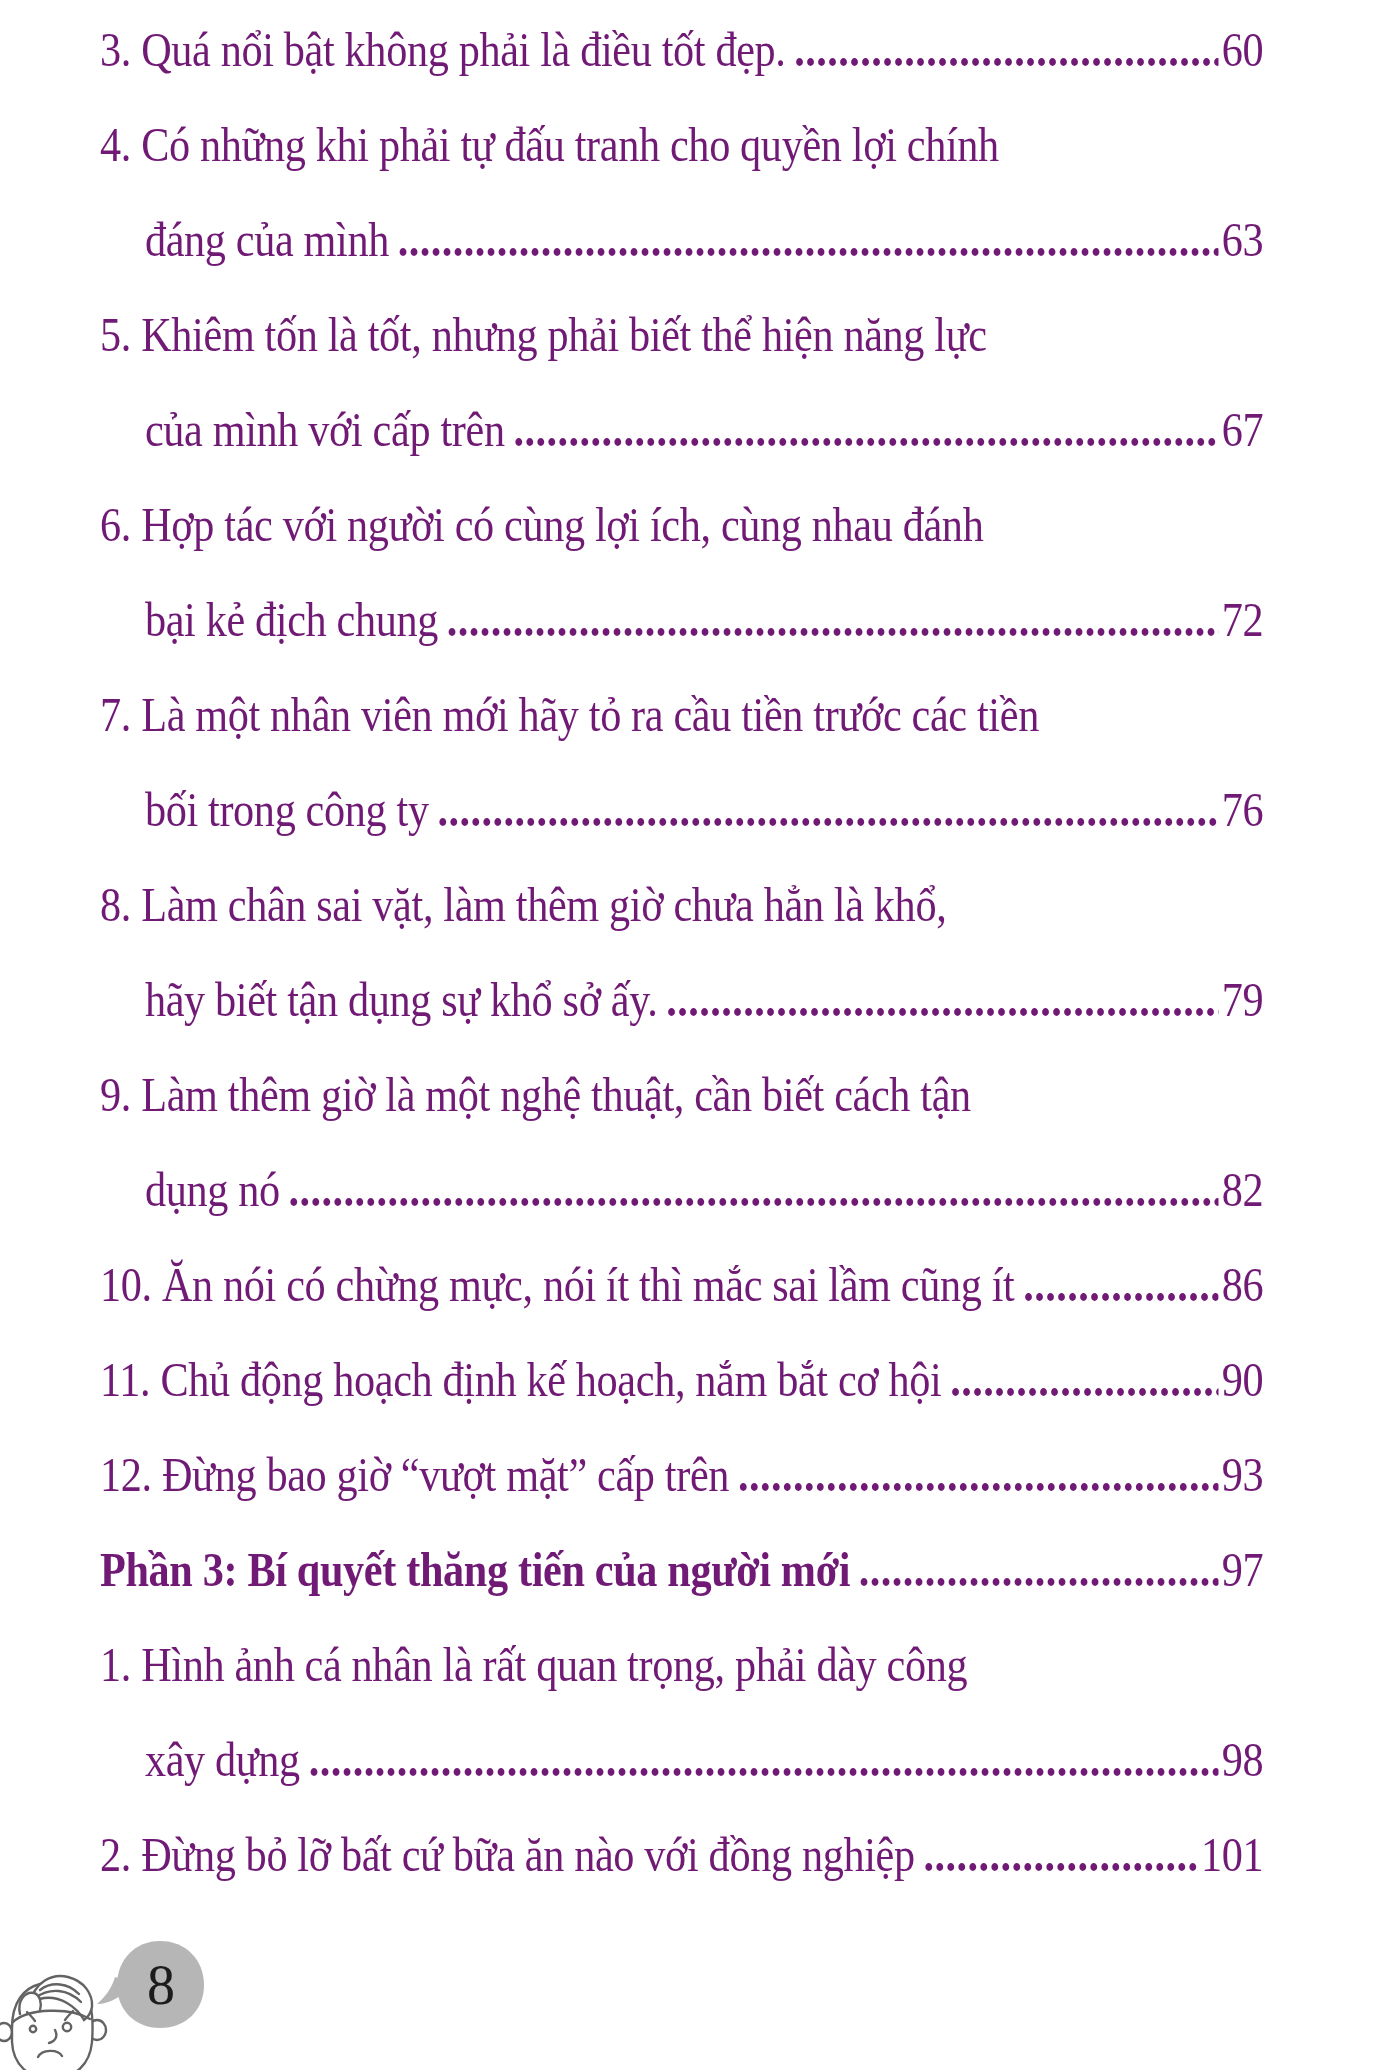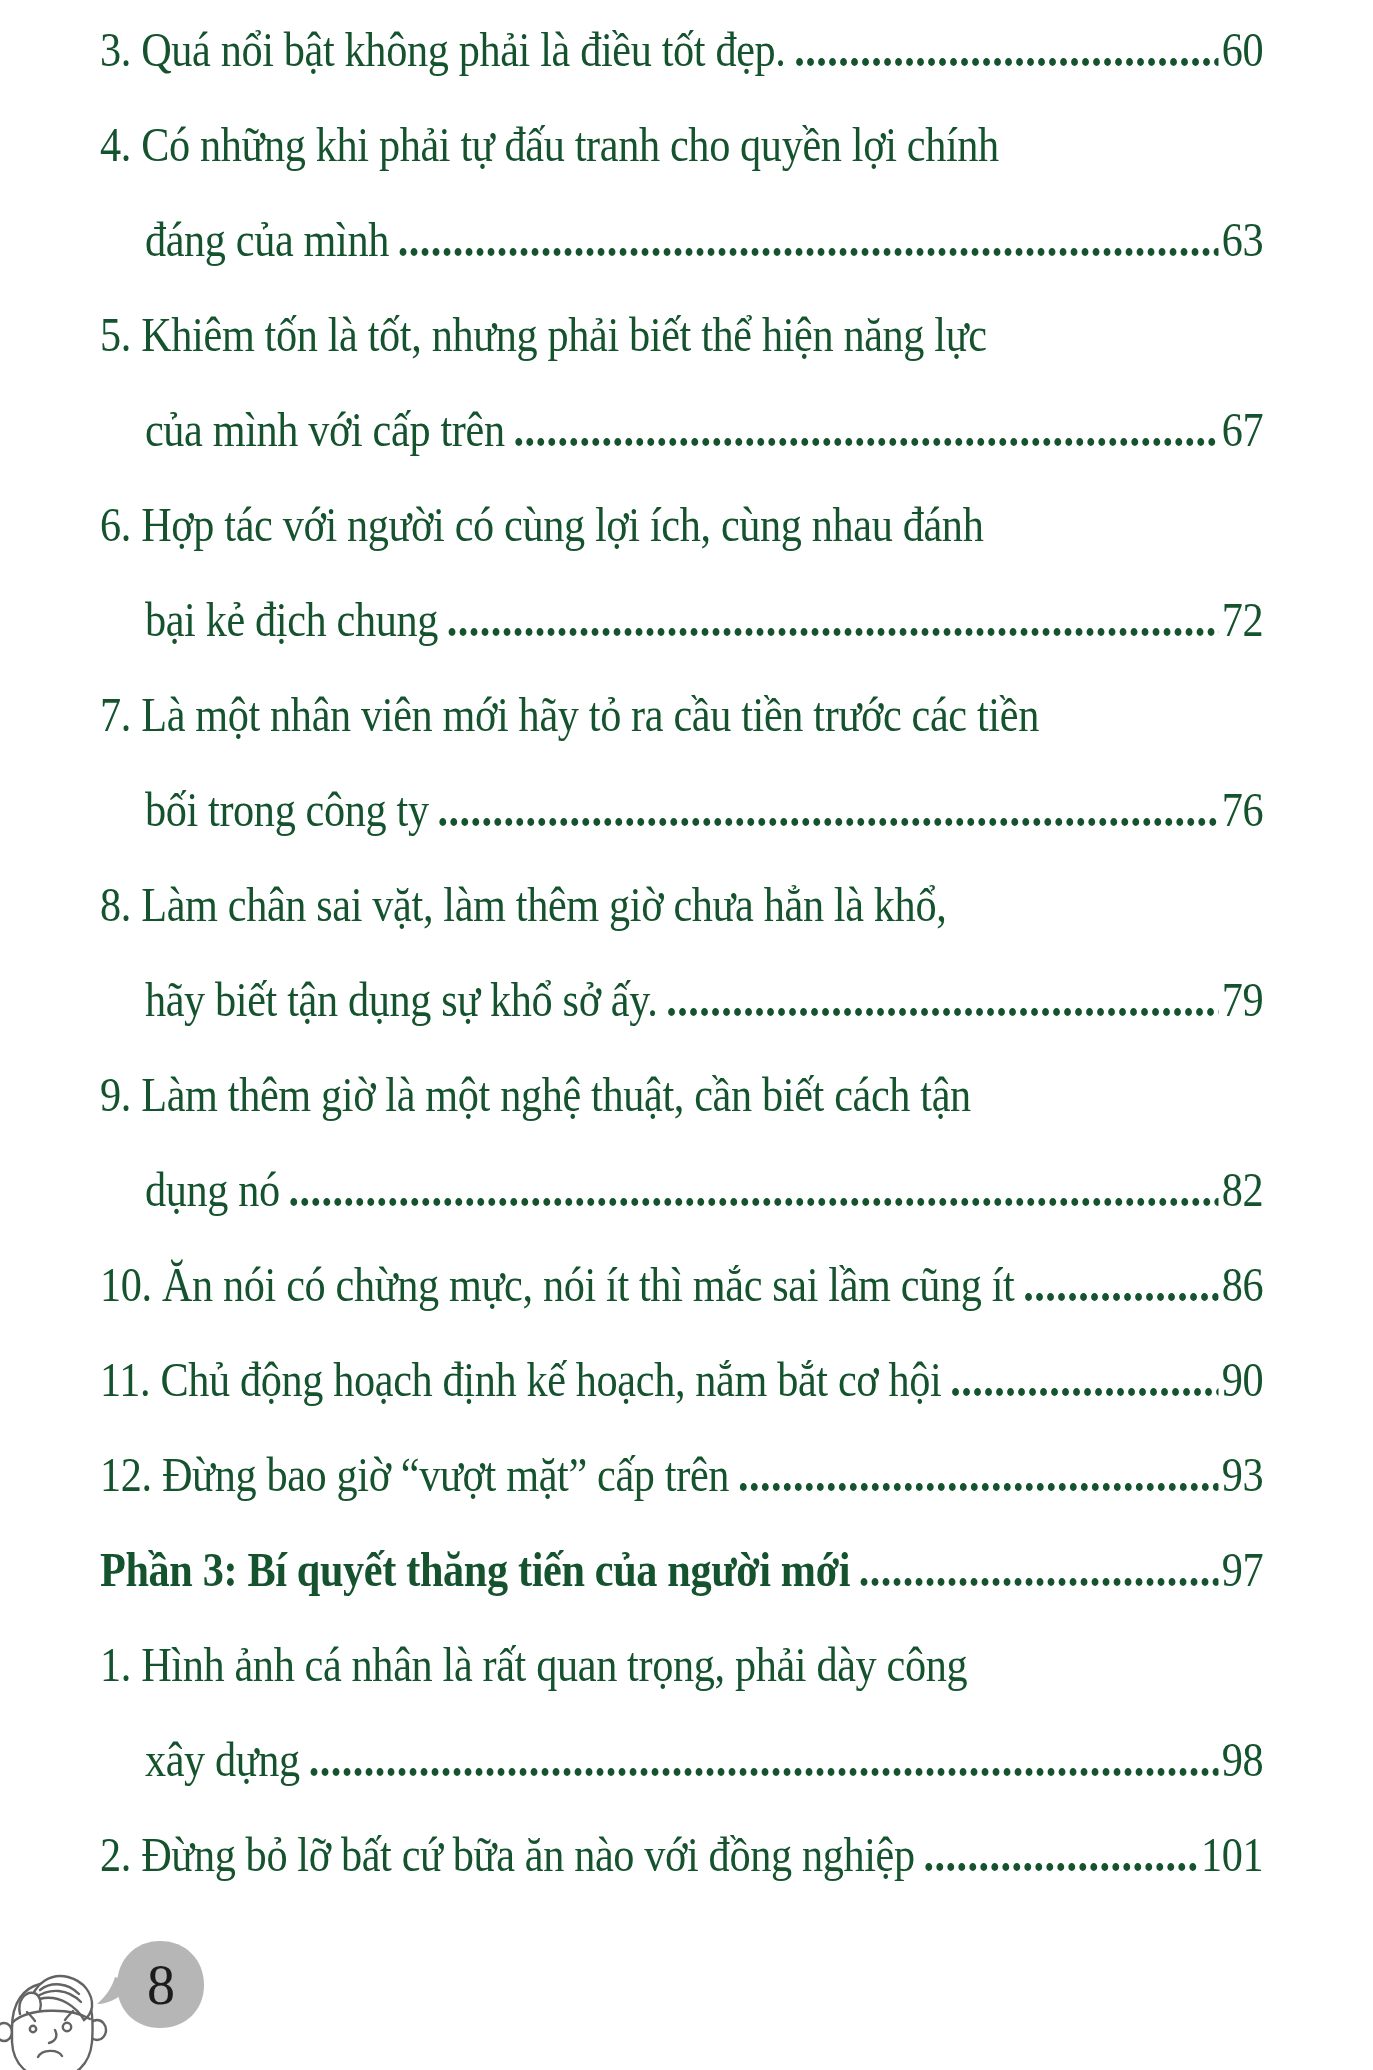--- a/index.html
+++ b/index.html
@@ -2,21 +2,21 @@
 <html><head>
 <meta charset="utf-8">
 <style>
   html,body{margin:0;padding:0;background:#ffffff;}
   .page{
     position:relative;
     width:1373px;height:2070px;
     background:#ffffff;
     overflow:hidden;
     font-family:"Liberation Serif","DejaVu Serif",serif;
-    color:#14532d;
+    color:#701a75;
   }
   .toc{
     position:absolute;left:100px;top:2px;
     width:1322px;
     transform:scaleX(0.88);
     transform-origin:left top;
   }
   .row{
     display:flex;
     align-items:baseline;

